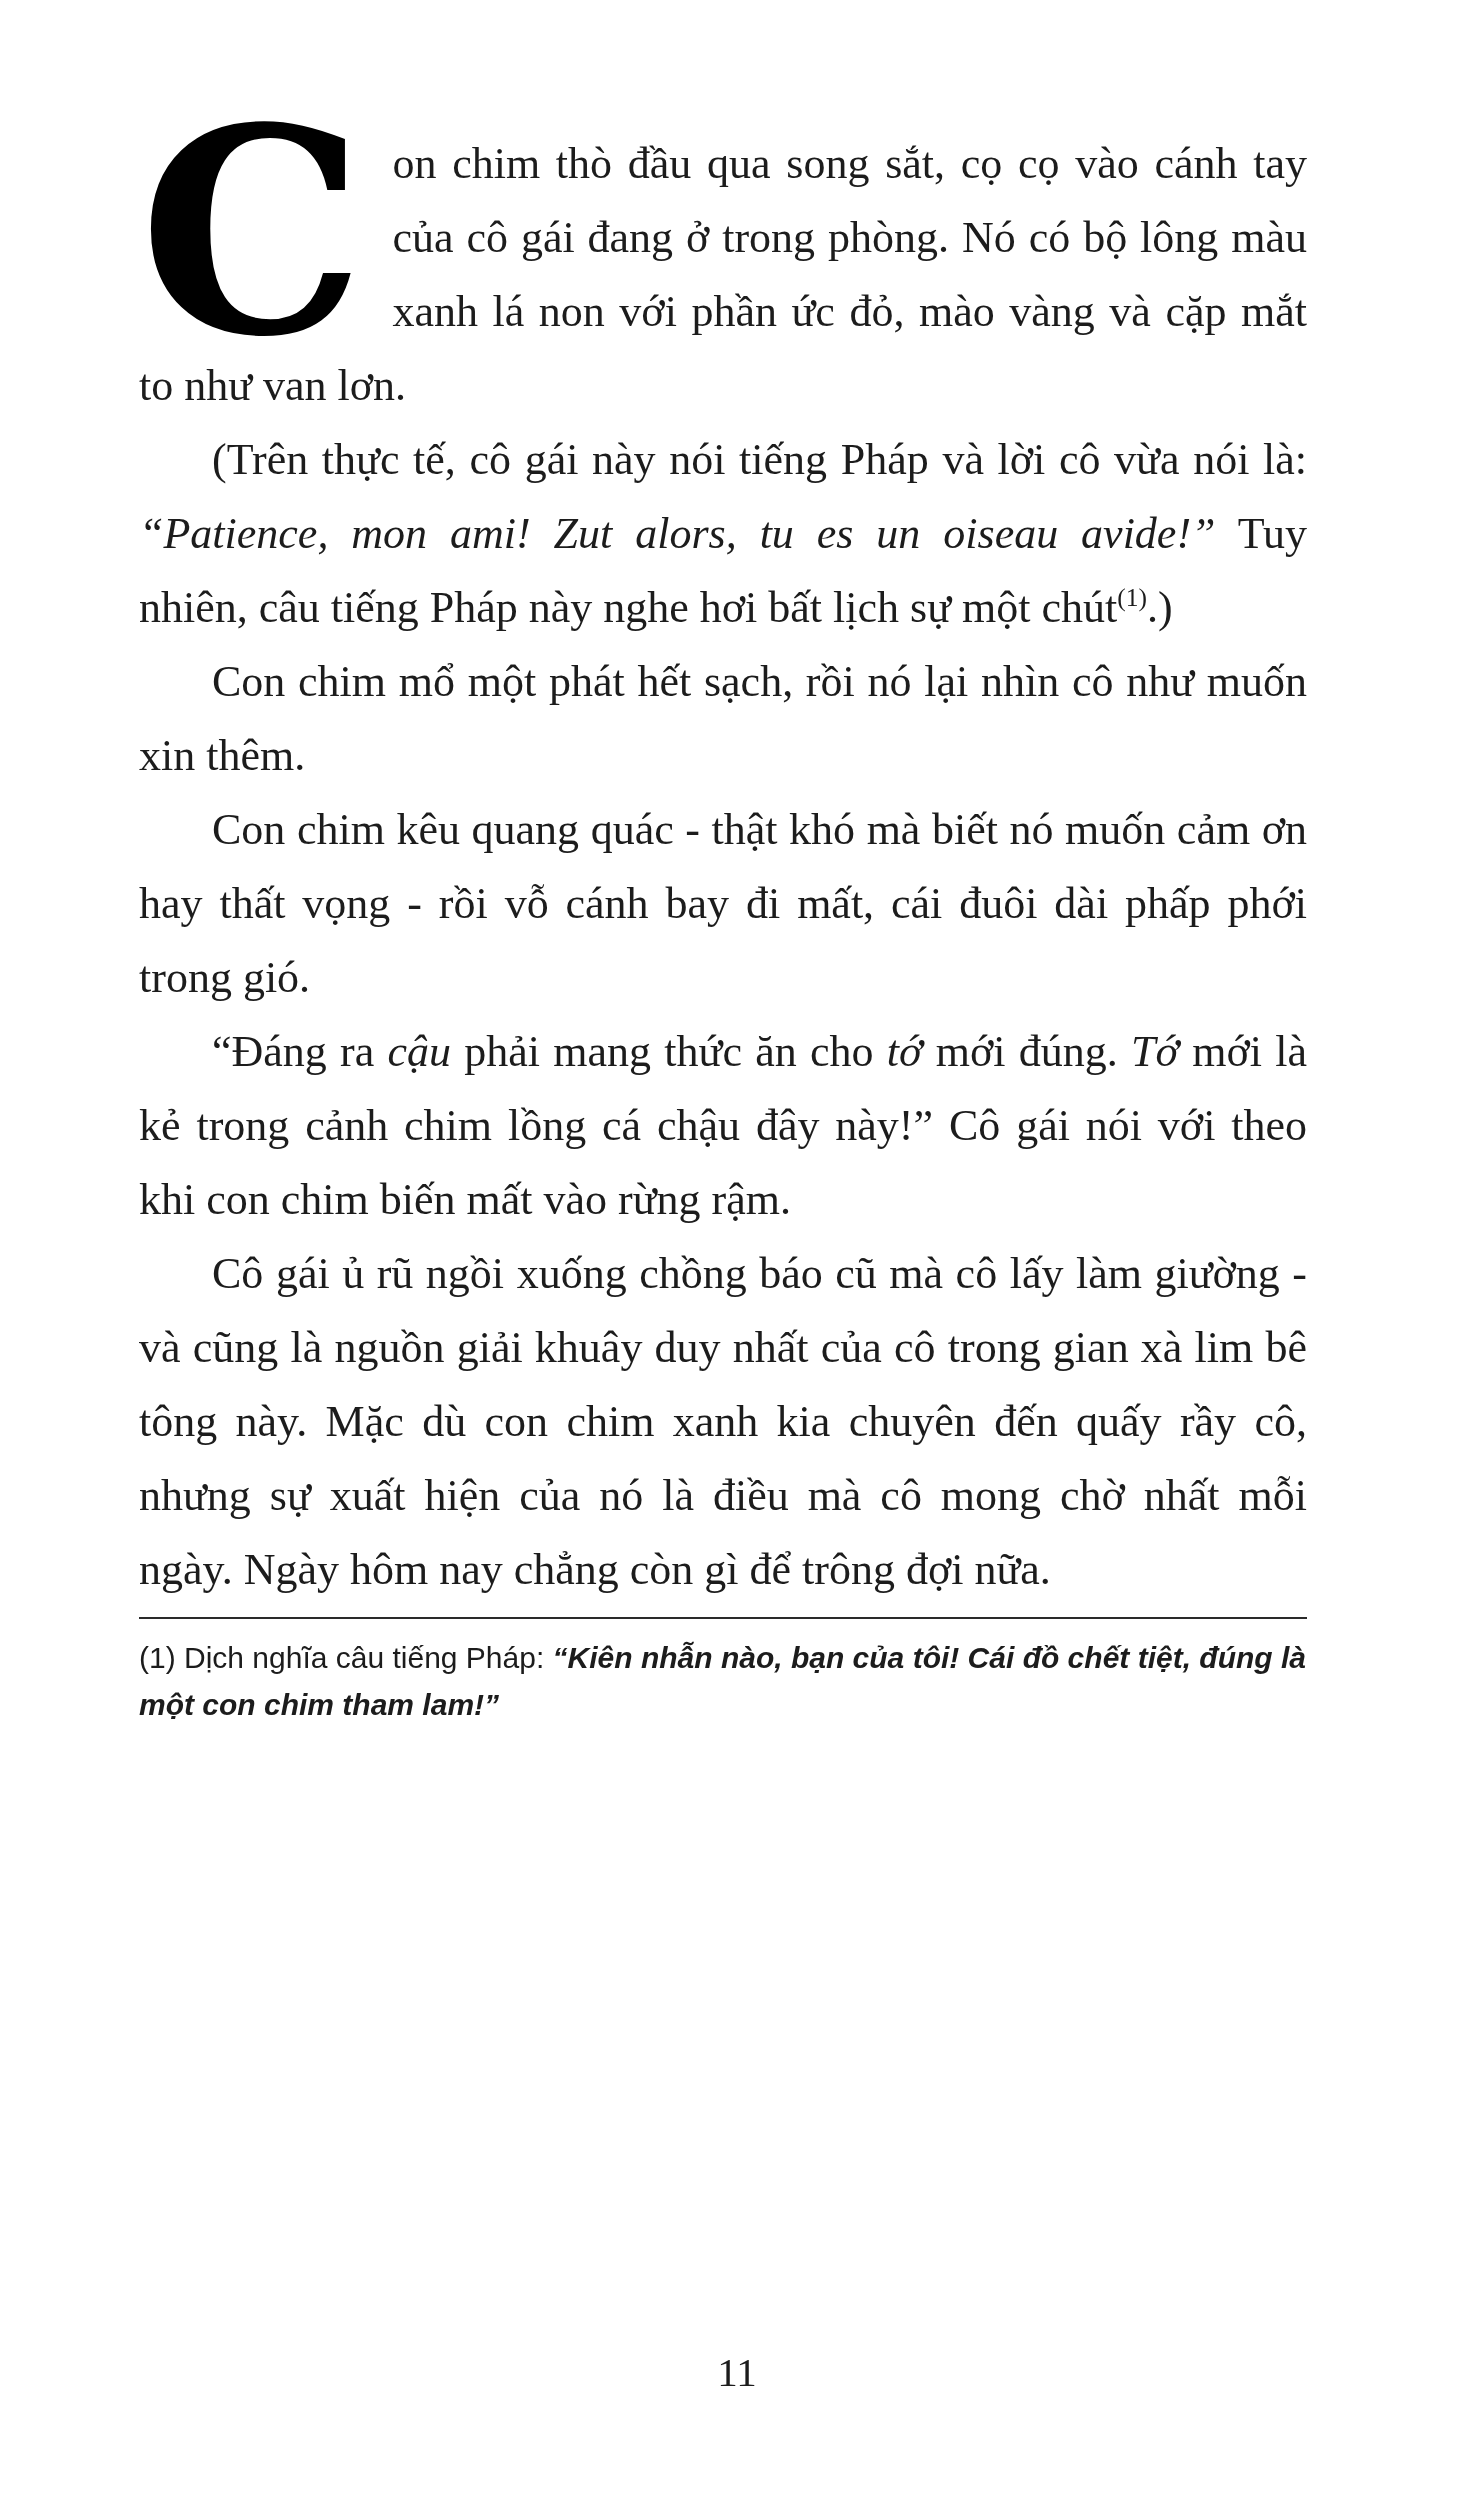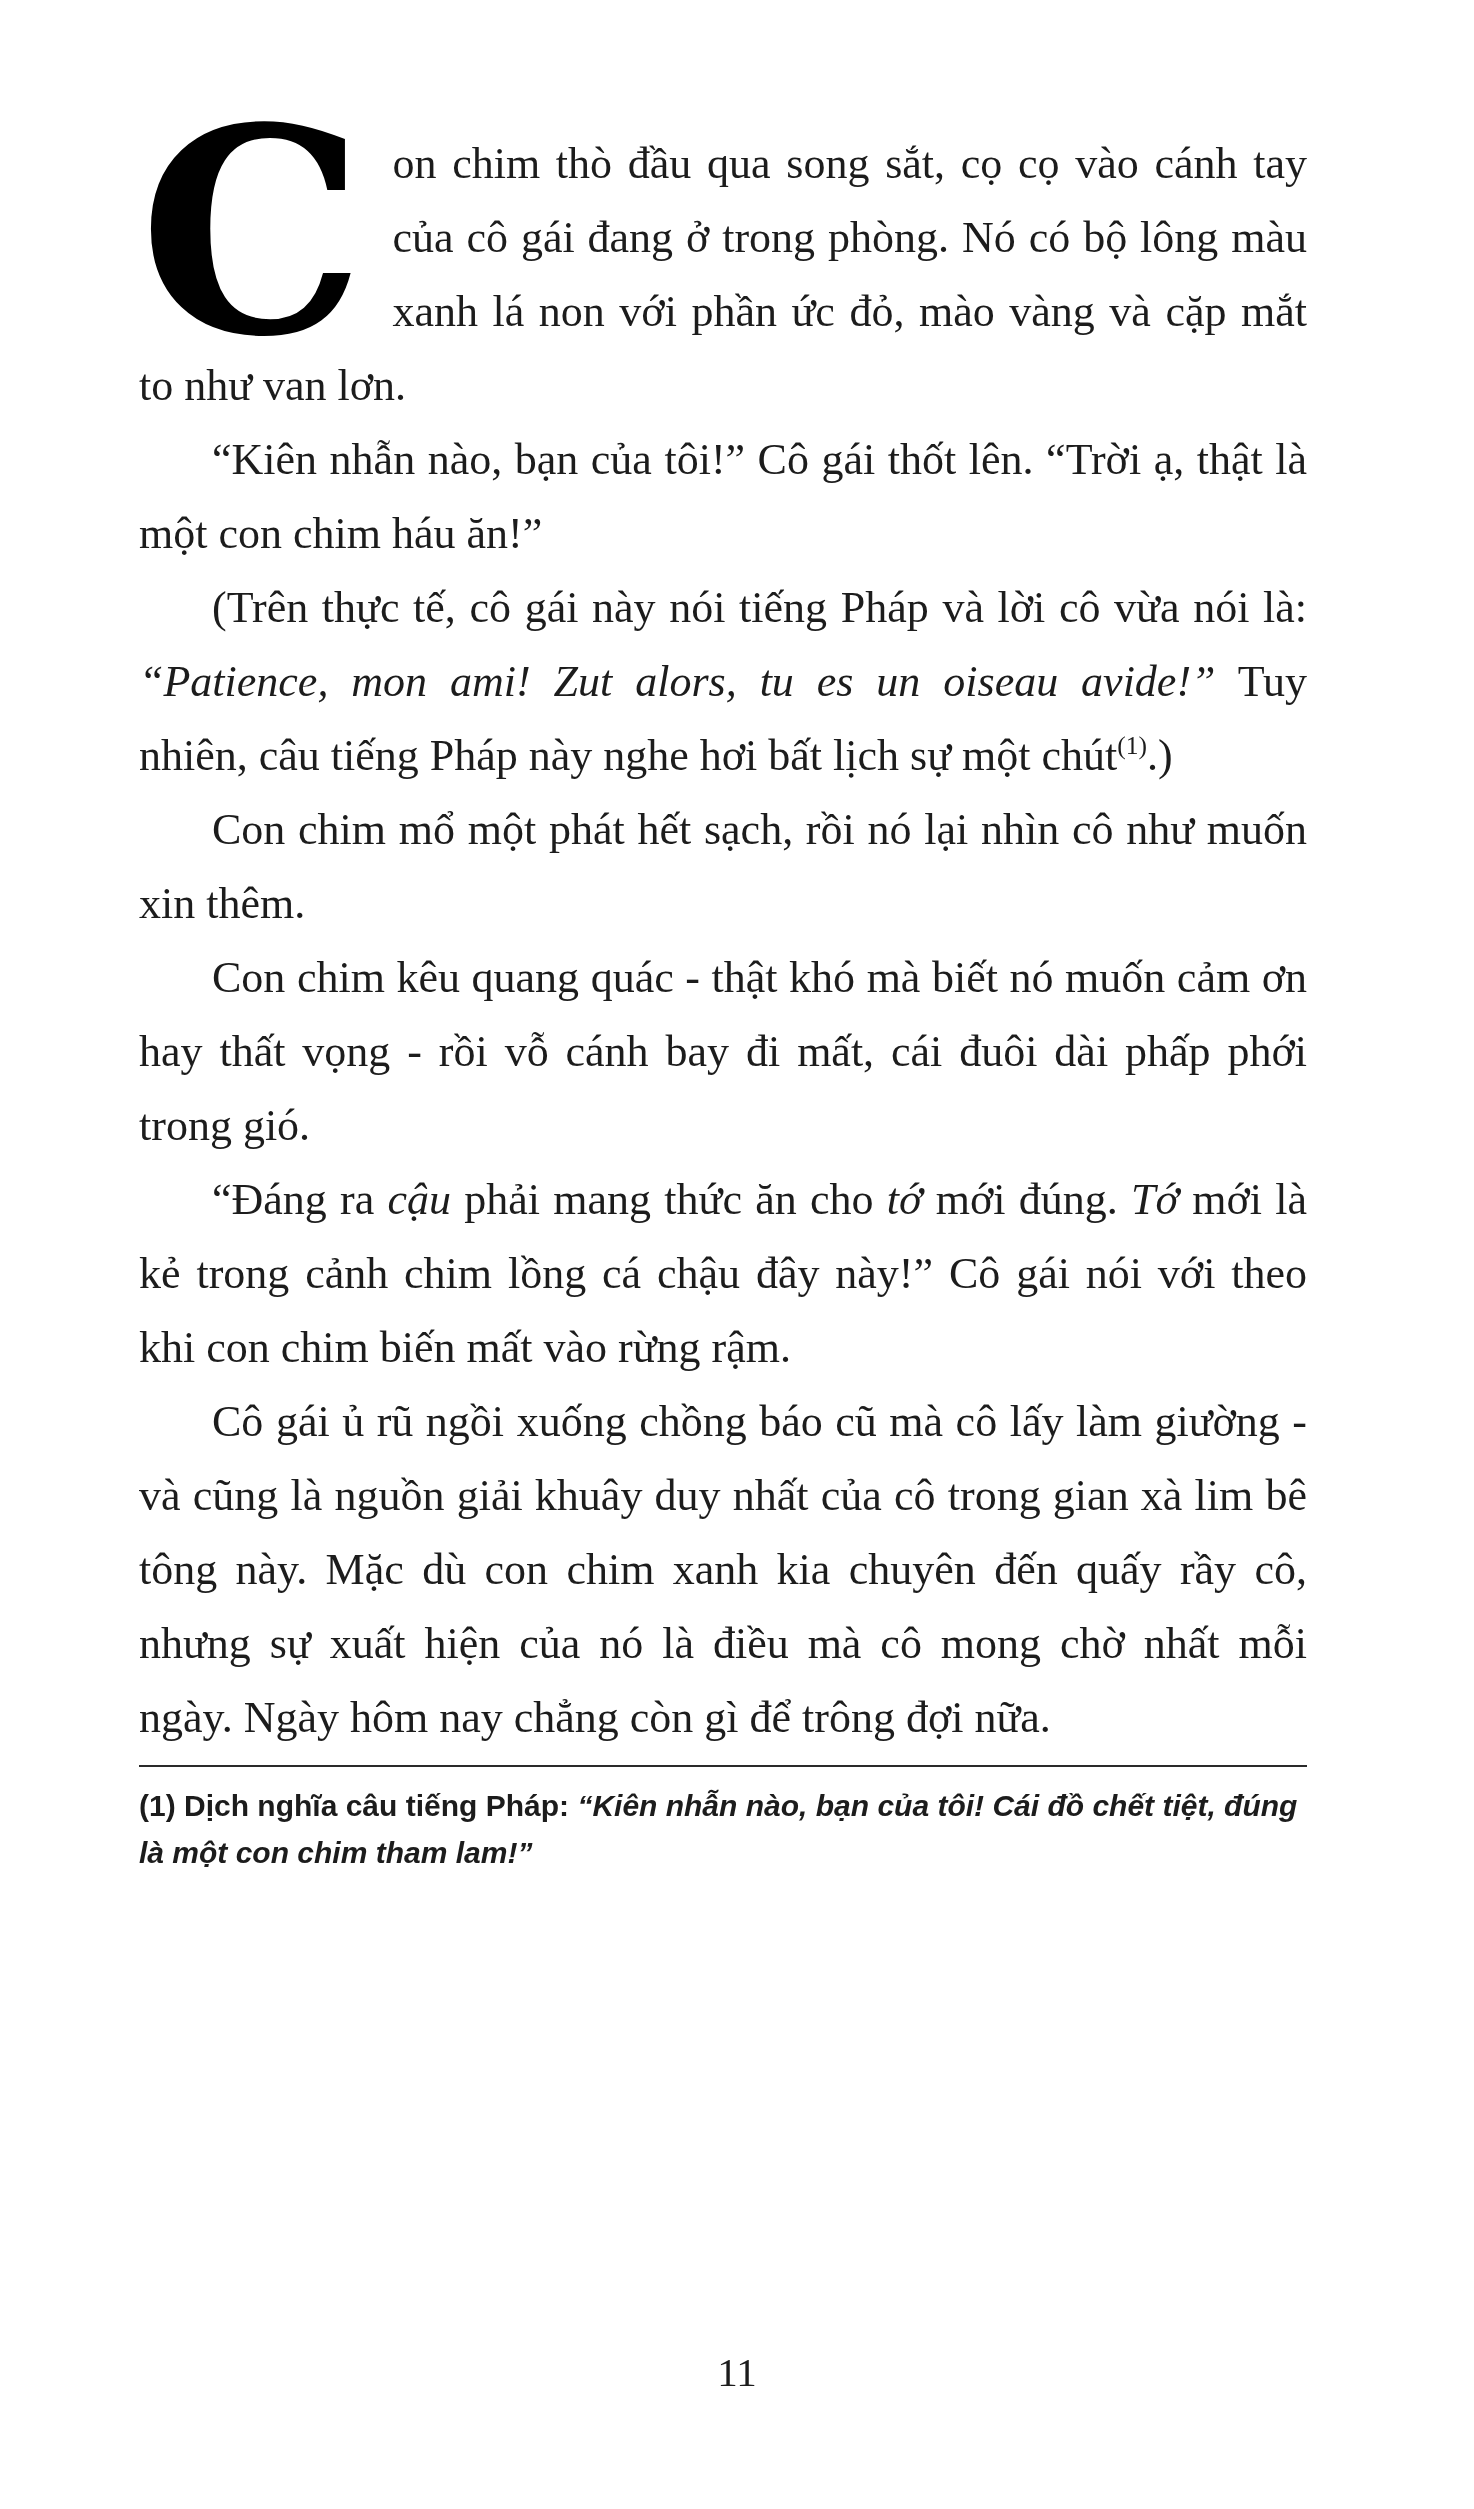--- a/index.html
+++ b/index.html
@@ -51,21 +51,21 @@
     margin-top: 9.8px;
     border-top: 2px solid #2a2a2a;
     padding-top: 15.7px;
     font-family: "Liberation Sans", "DejaVu Sans", sans-serif;
     font-size: 30px;
     line-height: 47px;
     text-align: left;
     color: #1c1c1c;
   }
   .footnote .label {
-    font-weight: 700;
+    font-weight: 400;
     font-style: normal;
     text-align: right;
   }
   .footnote .bold-italic {
     font-weight: 700;
     font-style: italic;
   }
   .page-number {
     position: absolute;
     left: 0;
@@ -77,21 +77,20 @@
     color: #1c1c1c;
     margin-top: 12px;
   }
 </style>
 </head>
 <body>
 
 <div class="page">
   <div class="body">
       <p class="para first"><span class="dropcap">C</span><span>on chim thò đầu qua song sắt, cọ cọ vào cánh tay của cô gái đang ở trong phòng. Nó có bộ lông màu xanh lá non với phần ức đỏ, mào vàng và cặp mắt to như van lơn.</span></p>
-      <p class="para"><span>“Kiên nhẫn nào, bạn của tôi!” Cô gái thốt lên. “Trời ạ, thật là một con chim háu ăn!”</span></p>
       <p class="para"><span>(Trên thực tế, cô gái này nói tiếng Pháp và lời cô vừa nói là: </span><span class="italic">“Patience, mon ami! Zut alors, tu es un oiseau avide!”</span><span> Tuy nhiên, câu tiếng Pháp này nghe hơi bất lịch sự một chút</span><sup>(1)</sup><span>.)</span></p>
       <p class="para"><span>Con chim mổ một phát hết sạch, rồi nó lại nhìn cô như muốn xin thêm.</span></p>
       <p class="para"><span>Con chim kêu quang quác - thật khó mà biết nó muốn cảm ơn hay thất vọng - rồi vỗ cánh bay đi mất, cái đuôi dài phấp phới trong gió.</span></p>
       <p class="para"><span>“Đáng ra </span><span class="italic">cậu</span><span> phải mang thức ăn cho </span><span class="italic">tớ</span><span> mới đúng. </span><span class="italic">Tớ</span><span> mới là kẻ trong cảnh chim lồng cá chậu đây này!” Cô gái nói với theo khi con chim biến mất vào rừng rậm.</span></p>
       <p class="para"><span>Cô gái ủ rũ ngồi xuống chồng báo cũ mà cô lấy làm giường - và cũng là nguồn giải khuây duy nhất của cô trong gian xà lim bê tông này. Mặc dù con chim xanh kia chuyên đến quấy rầy cô, nhưng sự xuất hiện của nó là điều mà cô mong chờ nhất mỗi ngày. Ngày hôm nay chẳng còn gì để trông đợi nữa.</span></p>
     </div>
   <div class="footnote"><span class="label">(1) Dịch nghĩa câu tiếng Pháp: </span><span class="bold-italic">“Kiên nhẫn nào, bạn của tôi! Cái đồ chết tiệt, đúng là một con chim tham lam!”</span></div>
   <div class="page-number">11</div>
 </div>
 

